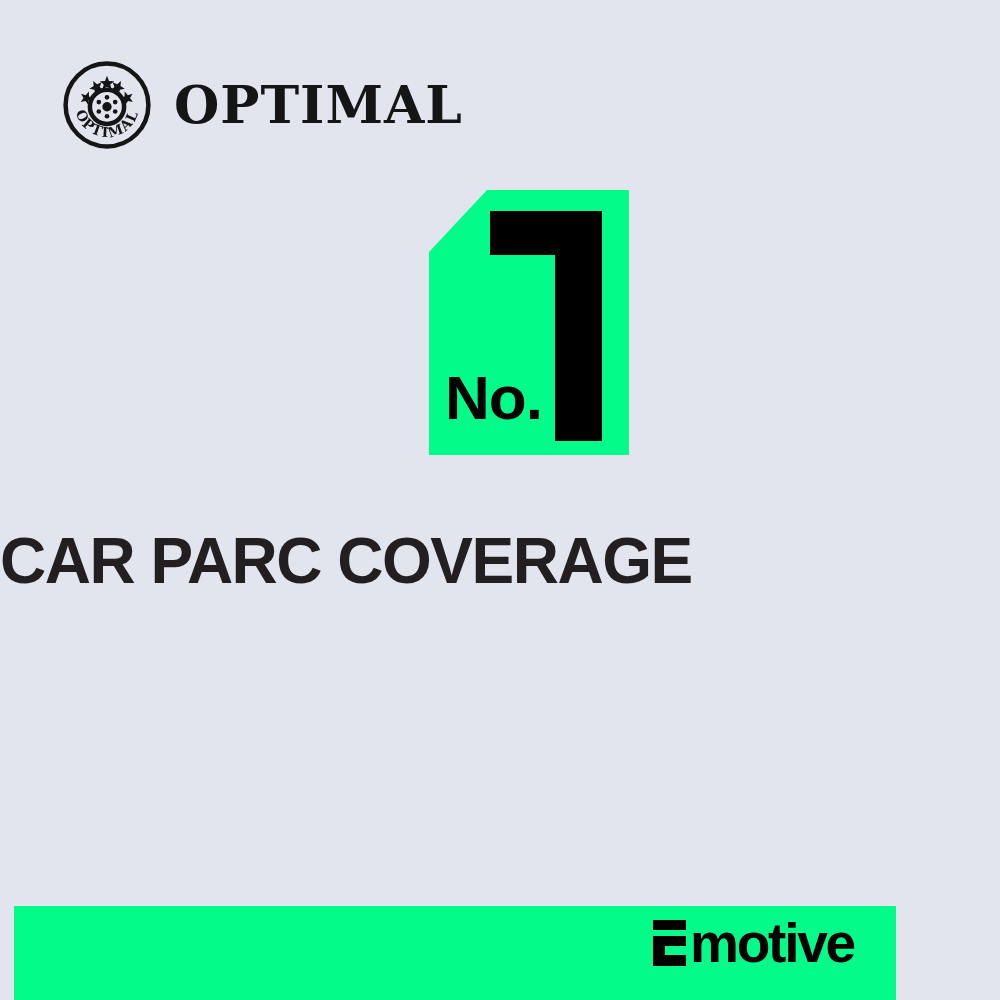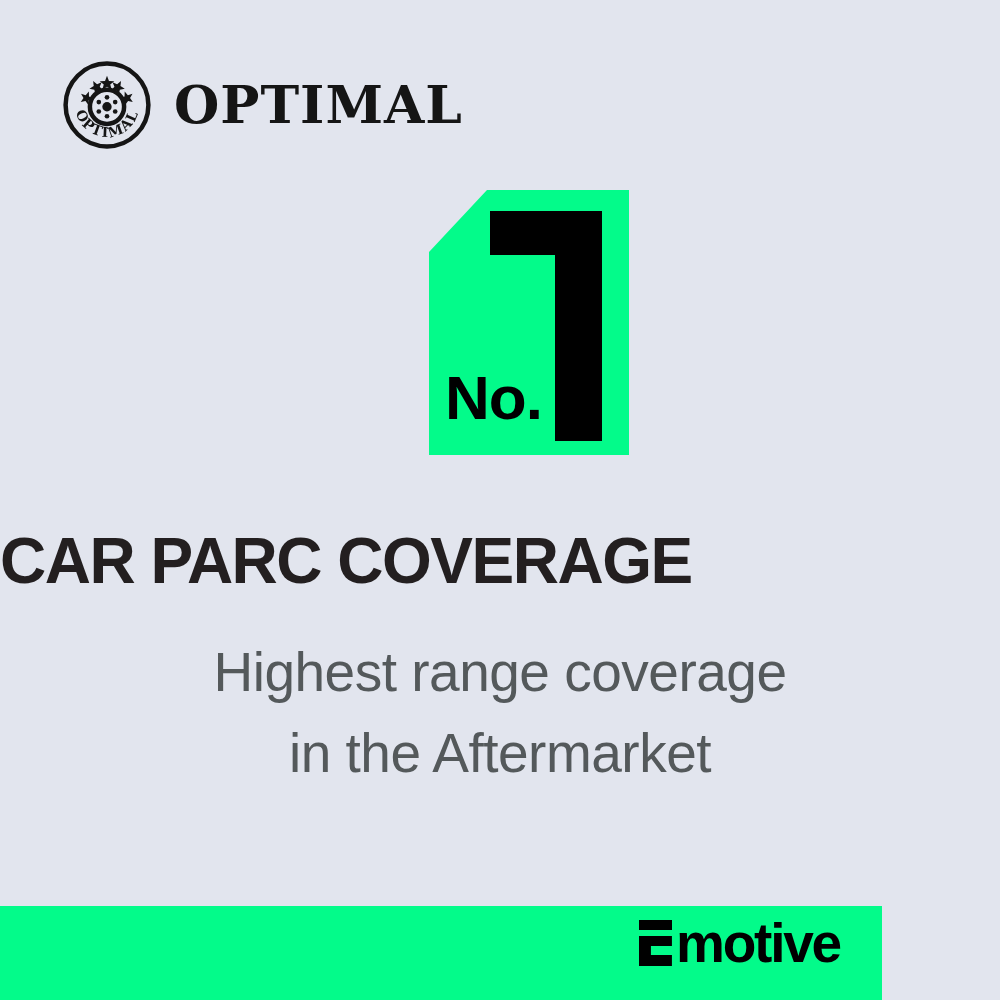--- a/index.html
+++ b/index.html
@@ -118,21 +118,21 @@
     font-size: 55px;
     line-height: 1.48;
     letter-spacing: -0.5px;
     color: #54595b;
   }
   .subhead span { display: block; }
 
   
   .footer-band {
     position: absolute;
-    left: 0;
+    left: 14px;
     top: 860px;
     width: 882px;
     height: 140px;
     background: #03fb8a;
     clip-path: polygon(0 46px, 945px 46px, 1000px 0, 1000px 100%, 0 100%);
   }
   .footer-logo {
     position: absolute;
     right: 42px;
     top: 60px;
@@ -214,24 +214,20 @@
   <div class="rank-badge">
     <div class="rank-no">No.</div>
     <div class="rank-numeral">
       <div class="flag"></div>
       <div class="stem"></div>
     </div>
   </div>
 
   <div class="headline">CAR PARC COVERAGE</div>
 
-  <div class="subhead">
-    <span>Highest range coverage</span>
-    <span>in the Aftermarket</span>
-  </div>
 
   <div class="footer-band">
     <div class="footer-logo">
       <div class="emotive-e">
         <div class="bar-top"></div>
         <div class="bar-body"></div>
       </div>
       <div class="emotive-text">motive</div>
     </div>
   </div>

